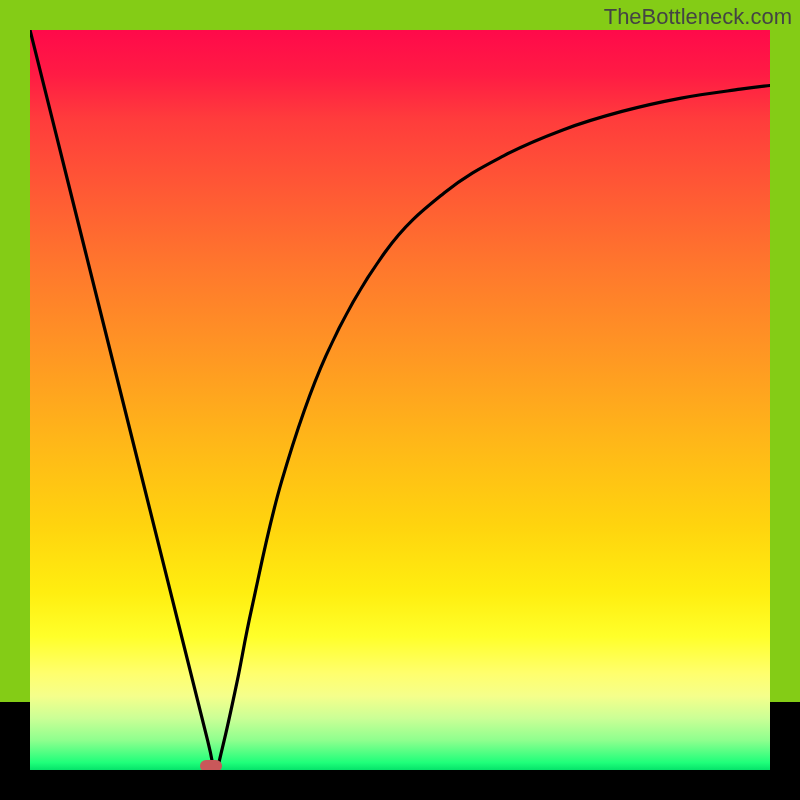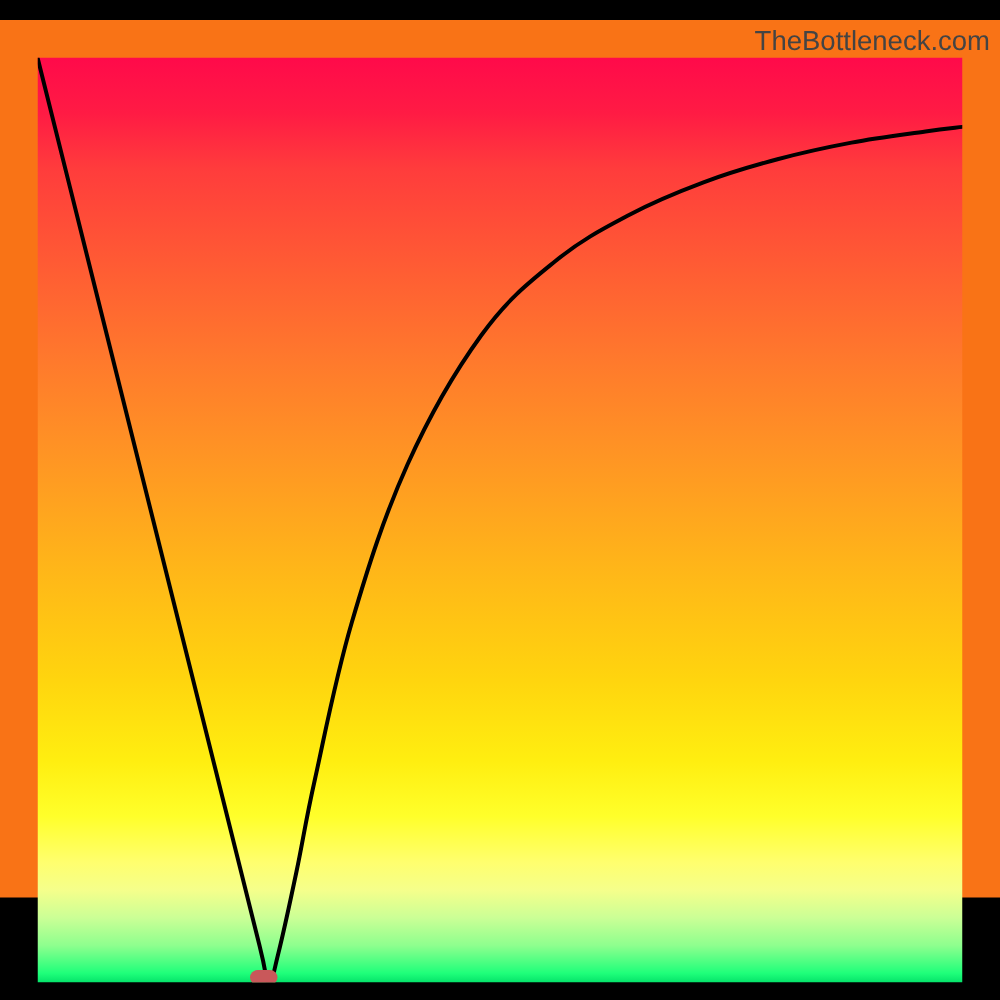--- a/index.html
+++ b/index.html
@@ -6,23 +6,23 @@
     margin: 0;
     padding: 0;
     width: 800px;
     height: 800px;
     overflow: hidden;
     background: #000;
     font-family: Arial, Helvetica, sans-serif;
   }
   .frame {
     position: absolute;
-    left: 0; top: 16px;
+    left: 0; top: 0;
     width: 800px; height: 702px;
-    background: #f97316;
+    background: #84cc16;
   }
   .plot-area {
     position: absolute;
     left: 30px;
     top: 30px;
     width: 740px;
     height: 740px;
     overflow: hidden;
   }
   .gradient-bg {

